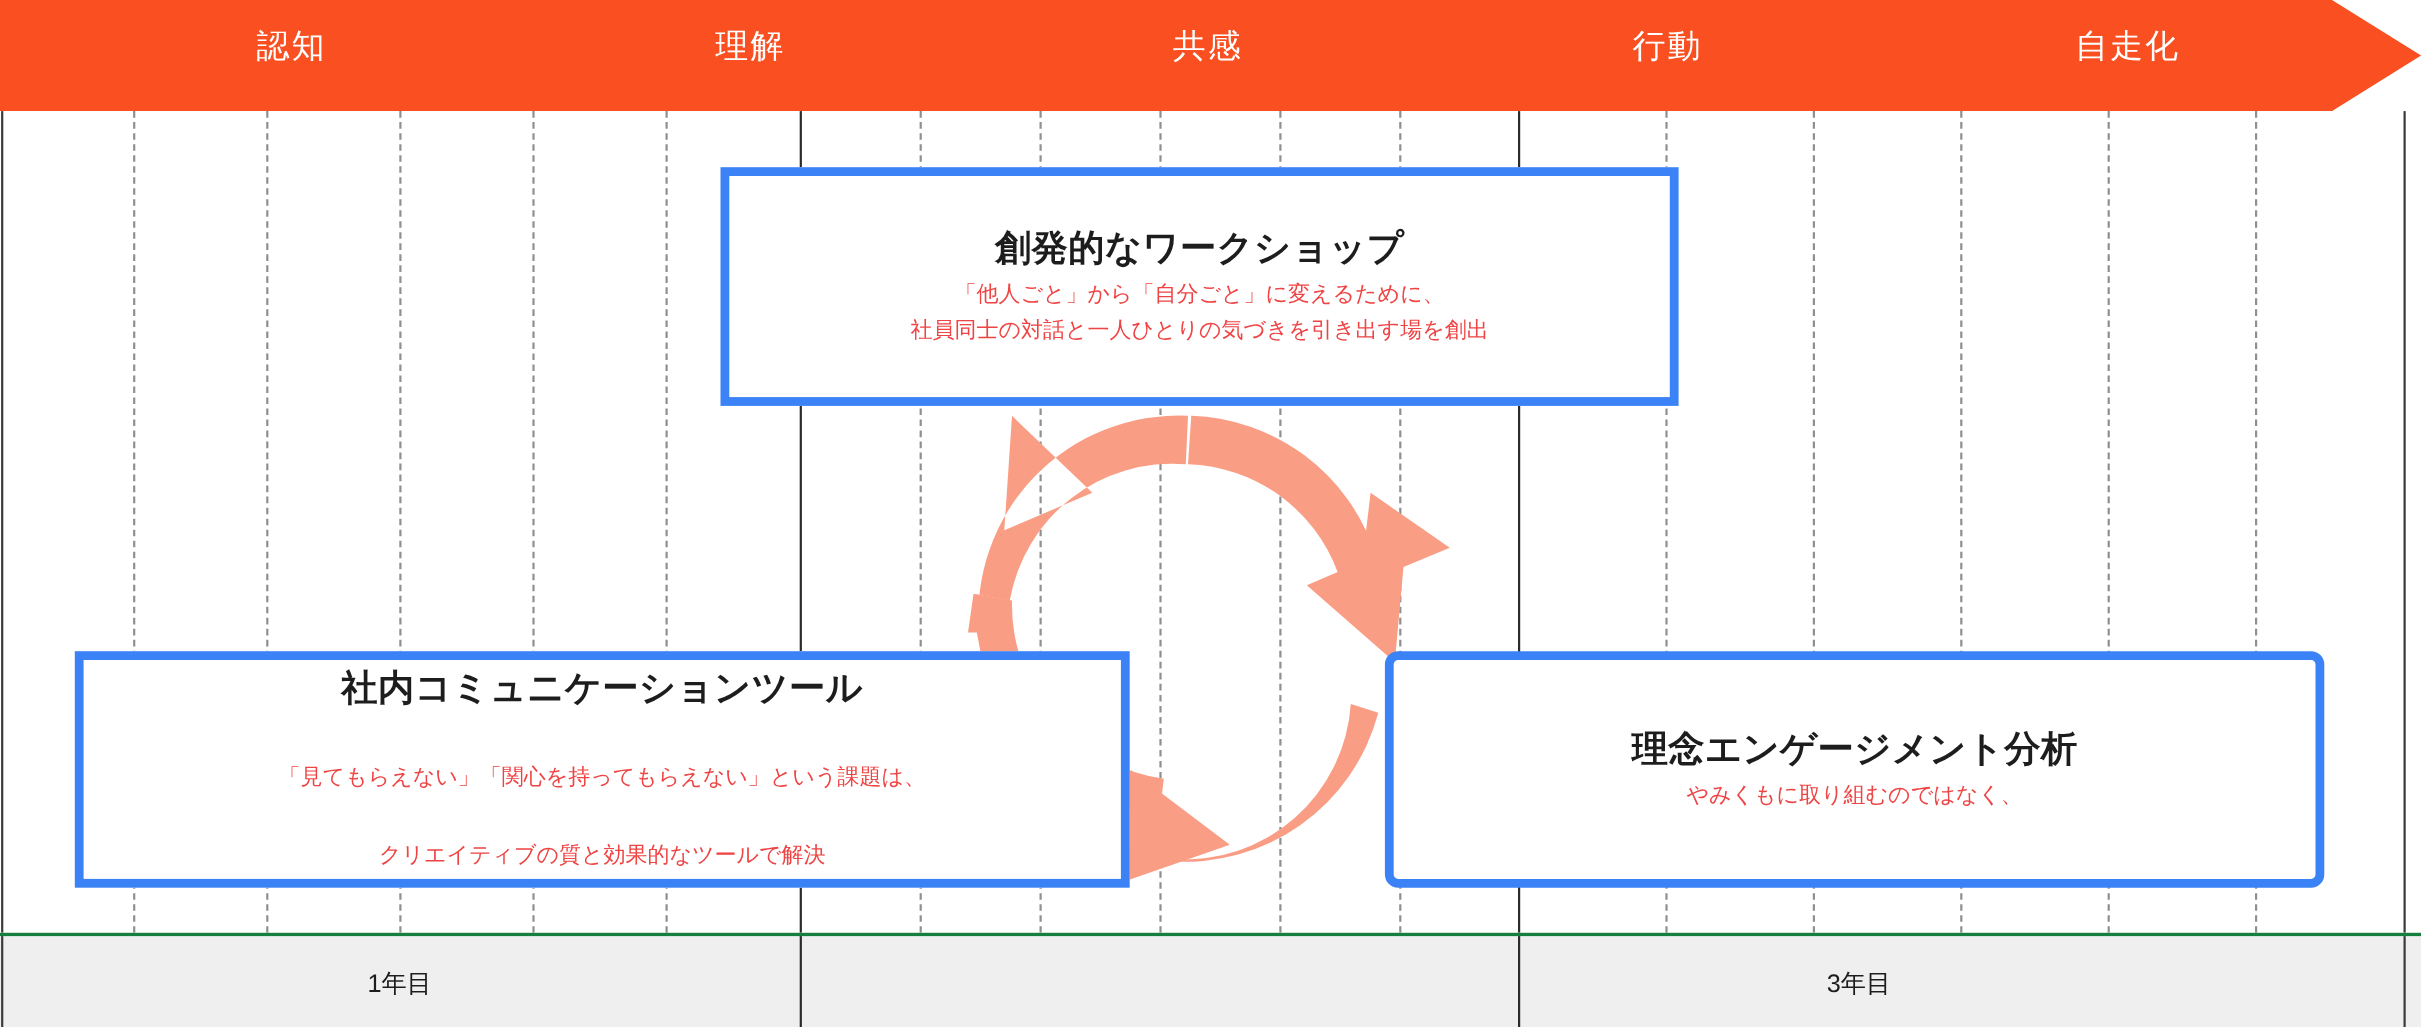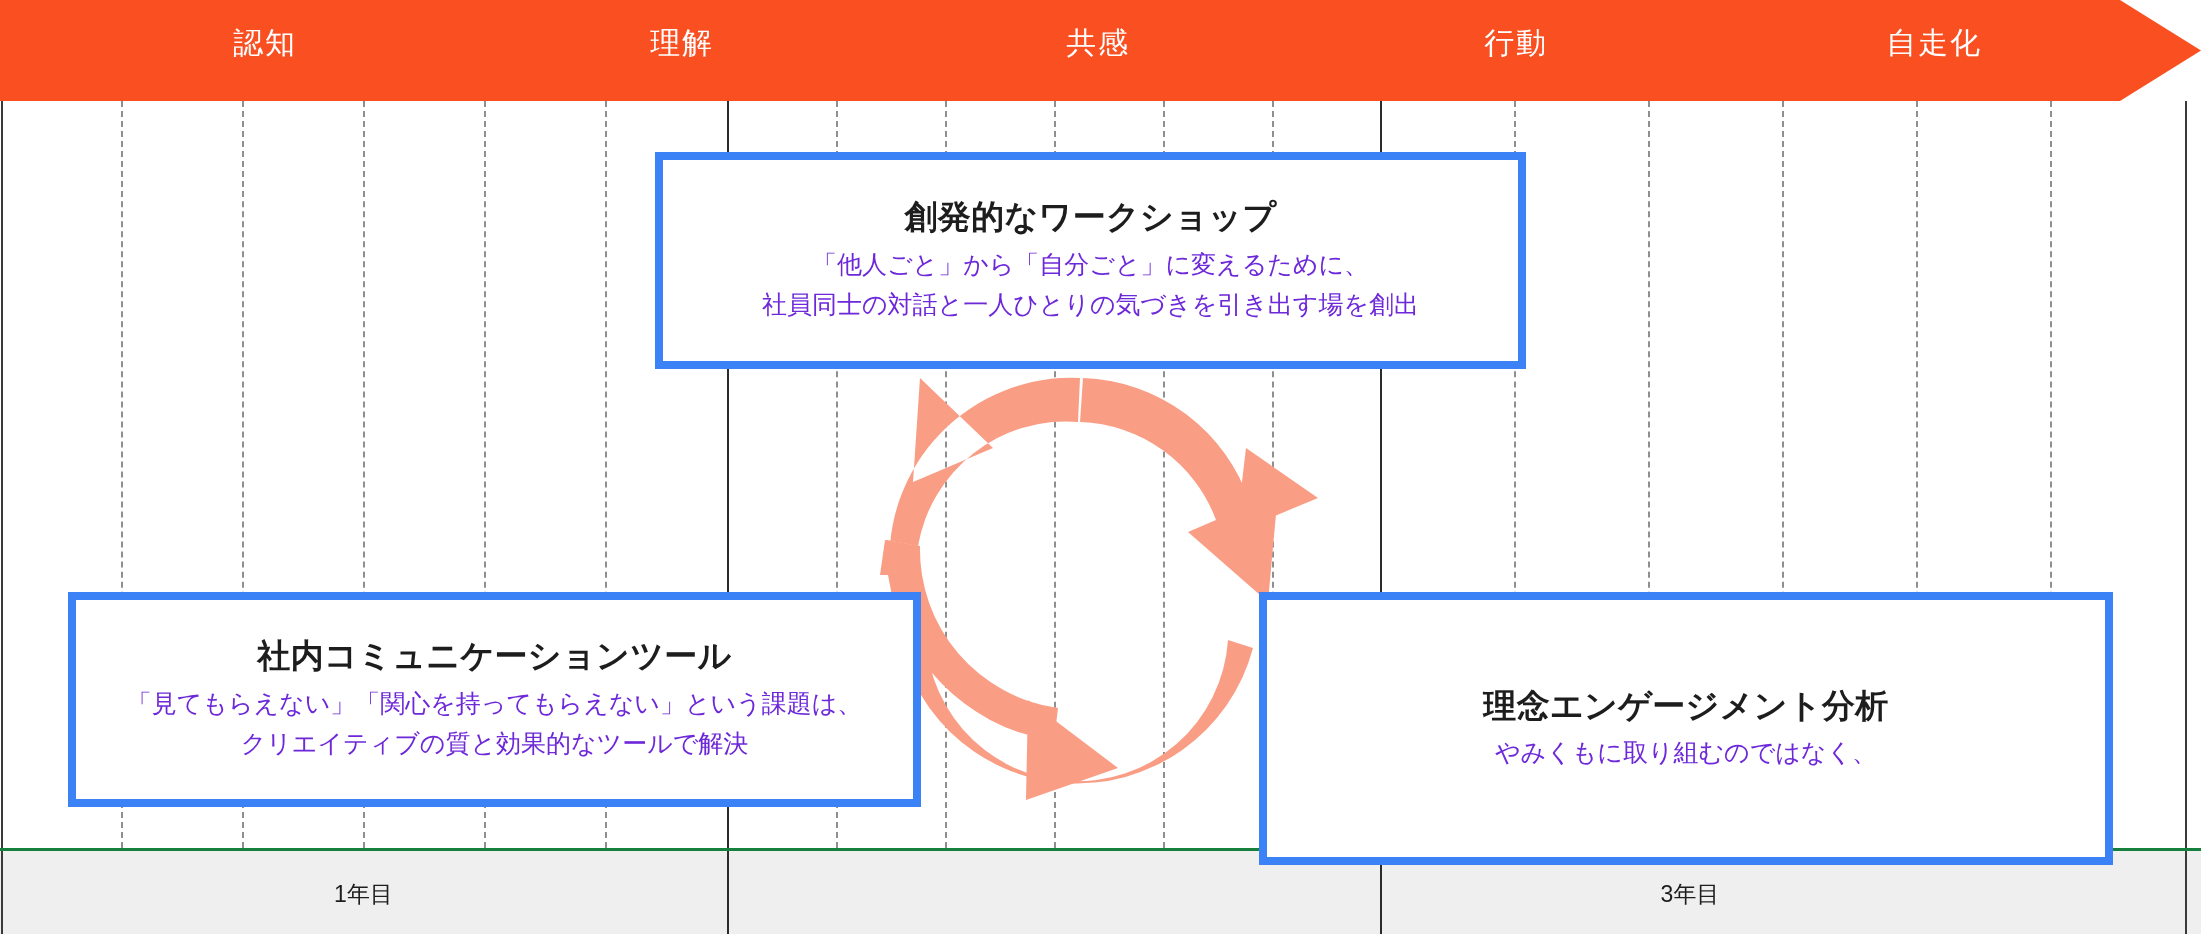--- a/index.html
+++ b/index.html
@@ -104,45 +104,47 @@
     font-size: 33px;
     font-weight: 700;
     color: #1d1d1d;
     line-height: 1.25;
     text-align: center;
     margin-bottom: 6px;
     letter-spacing: 0.01em;
     white-space: nowrap;
   }
   .card-line {
-    font-size: 25px;
+    font-size: 20px;
     font-weight: 400;
-    color: #6d28d9;
+    color: #ef4444;
     line-height: 1.62;
     text-align: center;
     white-space: nowrap;
   }
 
   #card-workshop {
     left: 655px;
     top: 152px;
     width: 871px;
     height: 217px;
   }
   #card-commtool {
     left: 68px;
     top: 592px;
-    width: 853px;
+    width: 959px;
     height: 215px;
+    gap: 39px;
   }
   #card-analysis {
     left: 1259px;
     top: 592px;
     width: 854px;
-    height: 273px;
+    height: 215px;
+    border-radius: 12px;
   }
 
   
   .year-band {
     position: absolute;
     left: 0;
     top: 848px;
     width: 2201px;
     height: 86px;
     background: #efefef;

